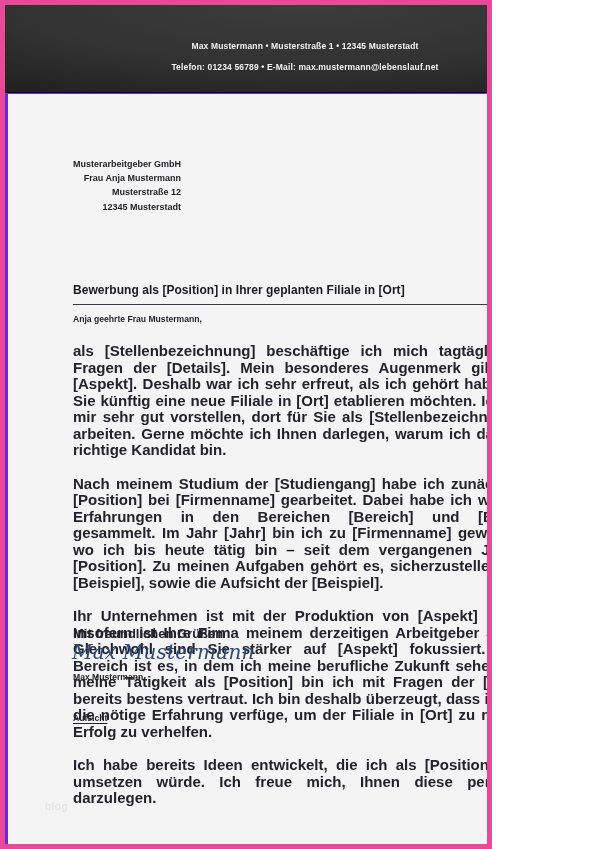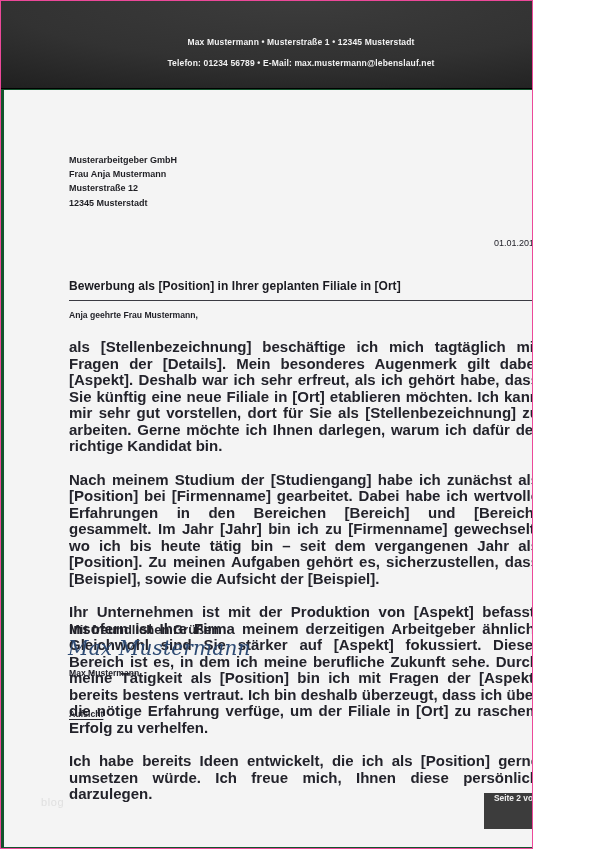--- a/index.html
+++ b/index.html
@@ -9,25 +9,25 @@
   body {
     width: 600px;
     height: 849px;
     background: #ffffff;
     font-family: "Liberation Sans", sans-serif;
     overflow: hidden;
   }
 
   .page {
     position: relative;
-    width: 533px;
+    width: 492px;
     height: 849px;
     box-sizing: border-box;
-    background: #14532d;
-    border: 1px solid #ec4899;
+    background: #6d28d9;
+    border: 5px solid #ec4899;
     overflow: hidden;
   }
 
   
   .letter-header {
     position: absolute;
     left: 0;
     top: 0;
     width: 600px;
     height: 88px;
@@ -62,20 +62,21 @@
 
   
   .recipient {
     position: absolute;
     left: 65px;
     top: 63px;
     font-size: 9px;
     font-weight: bold;
     color: #1f1f24;
     line-height: 14.2px;
+    text-align: right;
   }
   .recipient div { white-space: nowrap; }
 
   
   .date-line {
     position: absolute;
     left: 65px;
     top: 148px;
     width: 470px;
     text-align: right;

